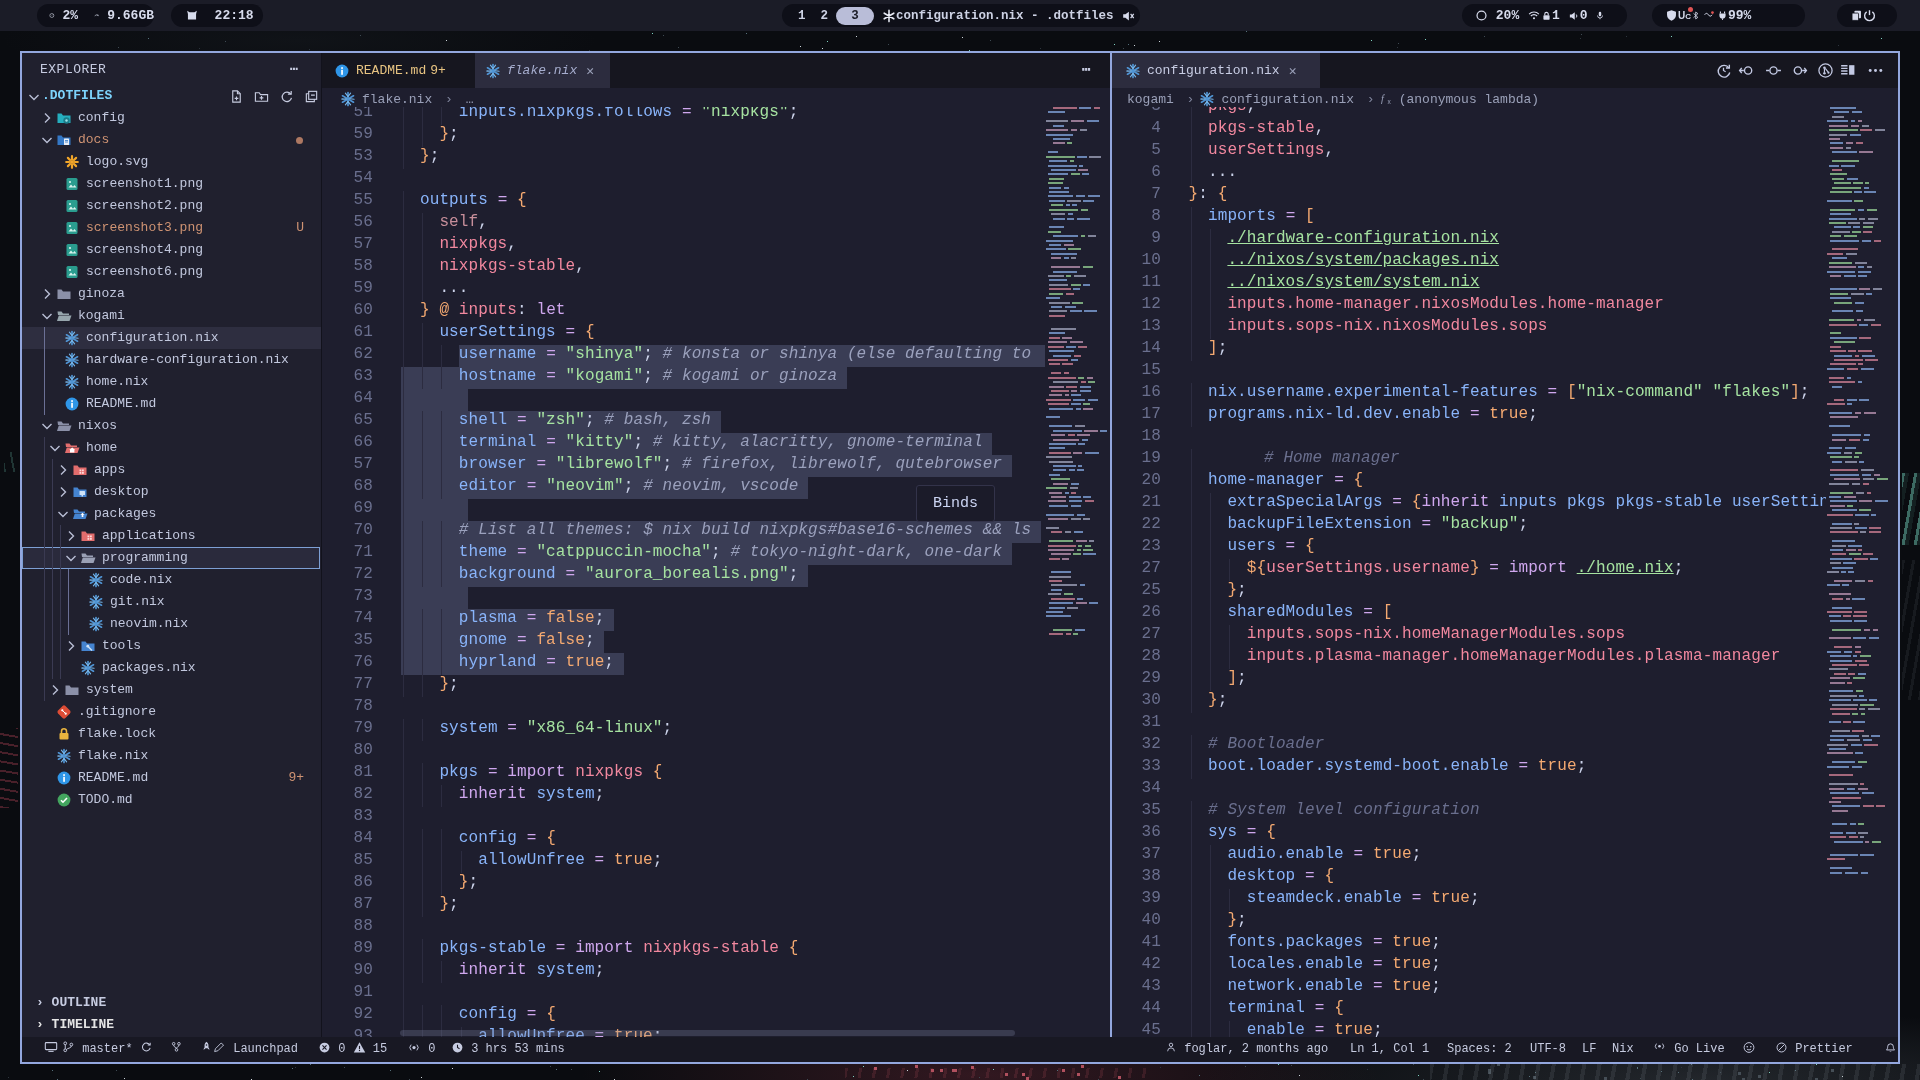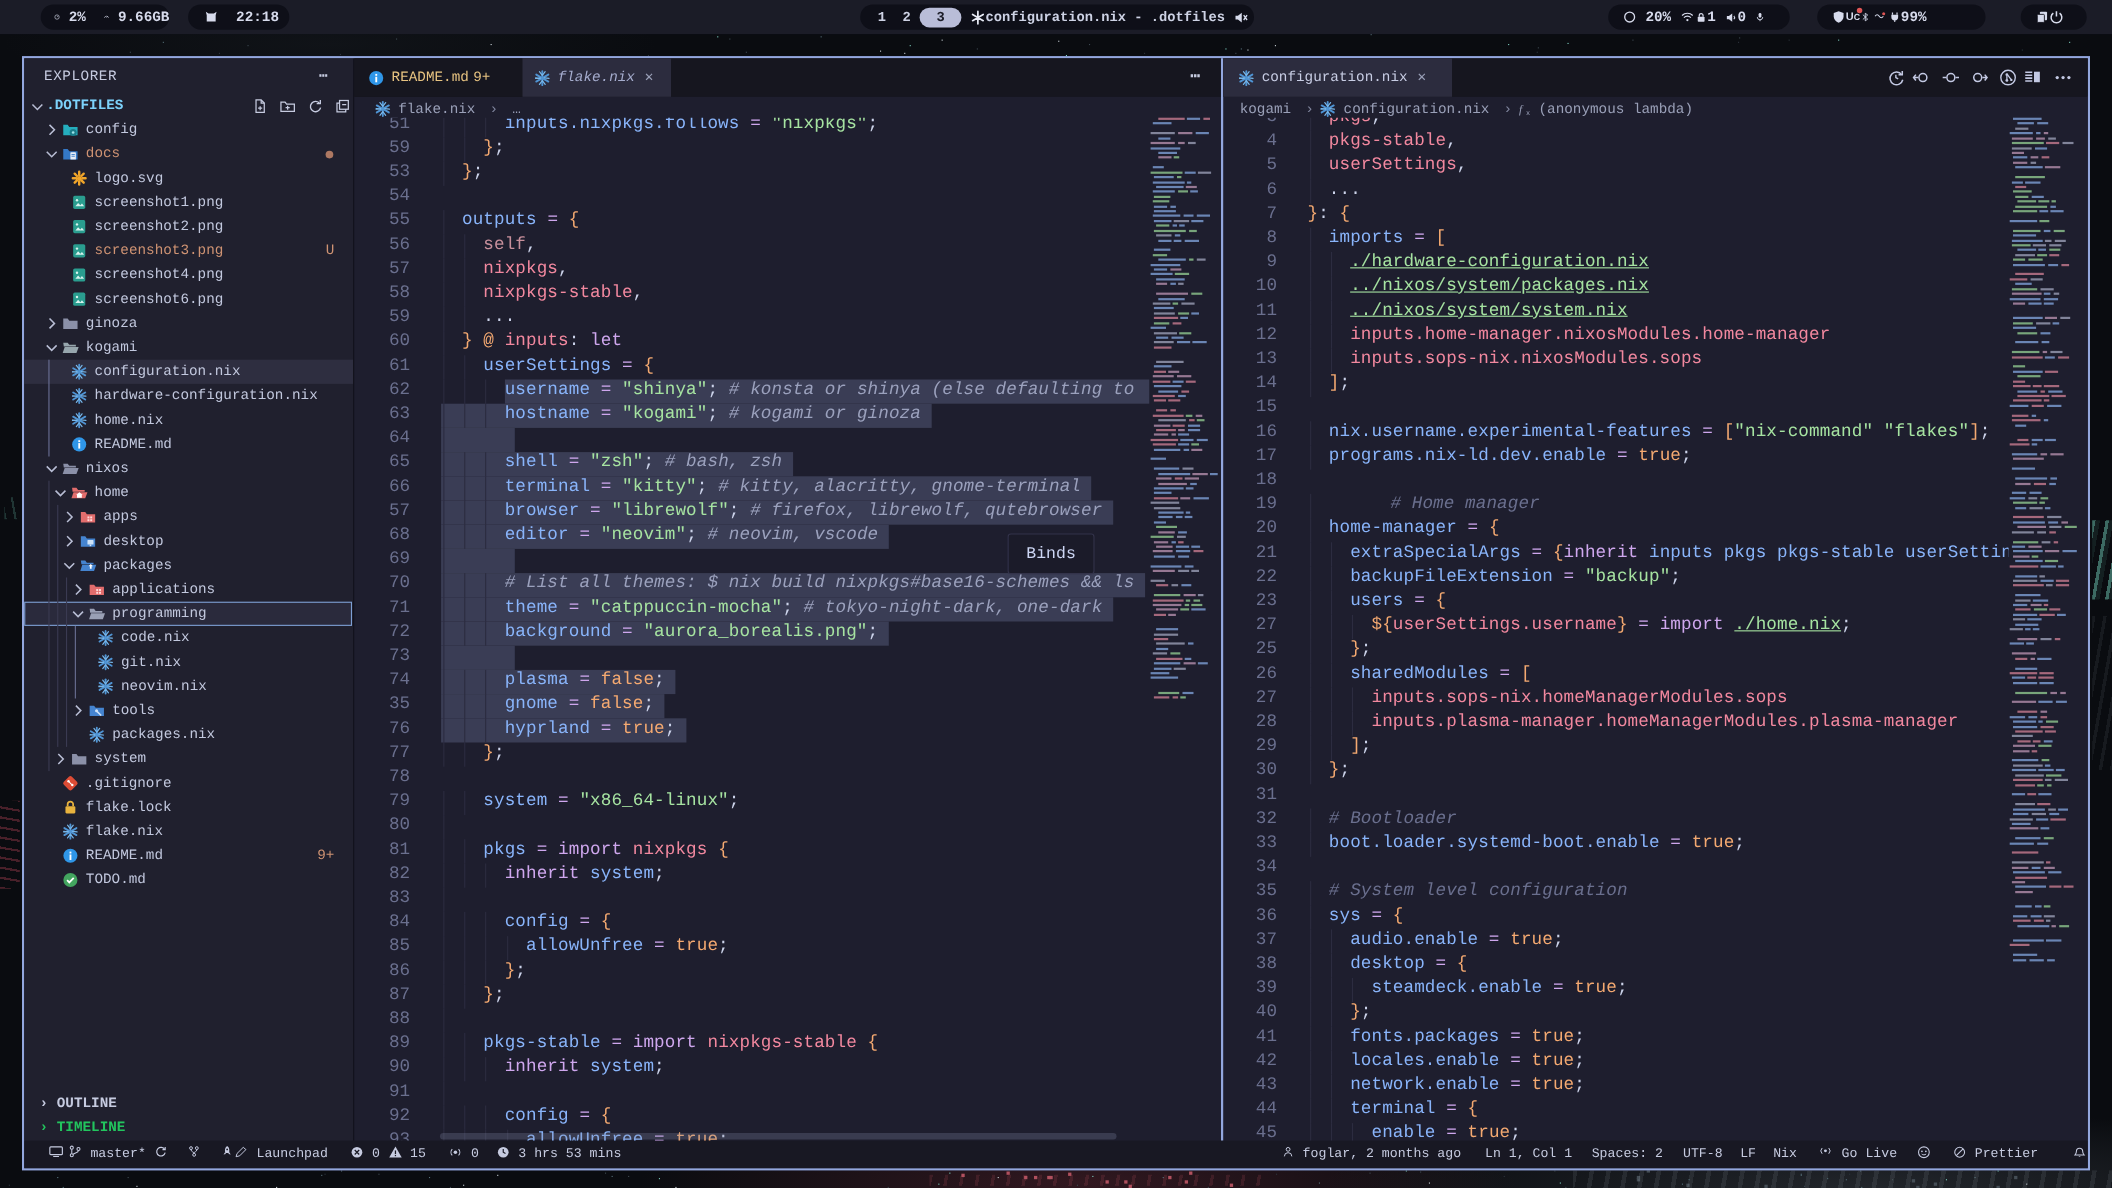--- a/index.html
+++ b/index.html
@@ -423,21 +423,21 @@
           <circle cx="8" cy="8" r="6.4" fill="#43a55f"></circle>
           <path d="M5 8.2l2 2 4-4.2" stroke="#fff" stroke-width="1.6" fill="none"></path>
         </svg></div>
       <div class="trow" style="left:56px;top:736px;color:#c2c8de">TODO.md</div>
       <div style="position:absolute;left:21.5px;top:274px;width:1px;height:88px;background:#6b7095;z-index:3"></div>
       <div style="position:absolute;left:21.5px;top:384px;width:1px;height:264px;background:#3a3a52;z-index:3"></div>
       <div style="position:absolute;left:29.5px;top:406px;width:1px;height:220px;background:#3a3a52;z-index:3"></div>
       <div style="position:absolute;left:37.5px;top:472px;width:1px;height:154px;background:#3a3a52;z-index:3"></div>
       <div style="position:absolute;left:45.5px;top:516px;width:1px;height:66px;background:#6b7095;z-index:3"></div>
       <div class="trow" style="left:14px;top:939px;color:#c6cbe0;font-weight:bold">› OUTLINE</div>
-      <div class="trow" style="left:14px;top:961px;color:#22c55e;font-weight:bold">› TIMELINE</div>
+      <div class="trow" style="left:14px;top:961px;color:#e5e5e5;font-weight:bold">› TIMELINE</div>
     </div>
     <div class="editor" style="left:300px;width:788px;height:949px"></div>
     <div class="editor" style="left:1090px;width:786px;height:949px"></div>
     <div style="position:absolute;left:299px;top:0;width:1px;height:984px;background:#12121c"></div>
     <div style="position:absolute;left:1088px;top:0;width:2px;height:984px;background:#93a7de"></div>
     <div id="tabstrip"></div>
     <div id="tabstrip2"></div>
     <div class="tab" style="left:300px;width:153px;background:#16161f;color:#e8c482"><span style="margin:0 6px 0 12px;display:inline-flex">
         <svg width="16" height="16" viewBox="0 0 16 16" style="">
           <circle cx="8" cy="8" r="6.4" fill="#2f96e8"></circle>

